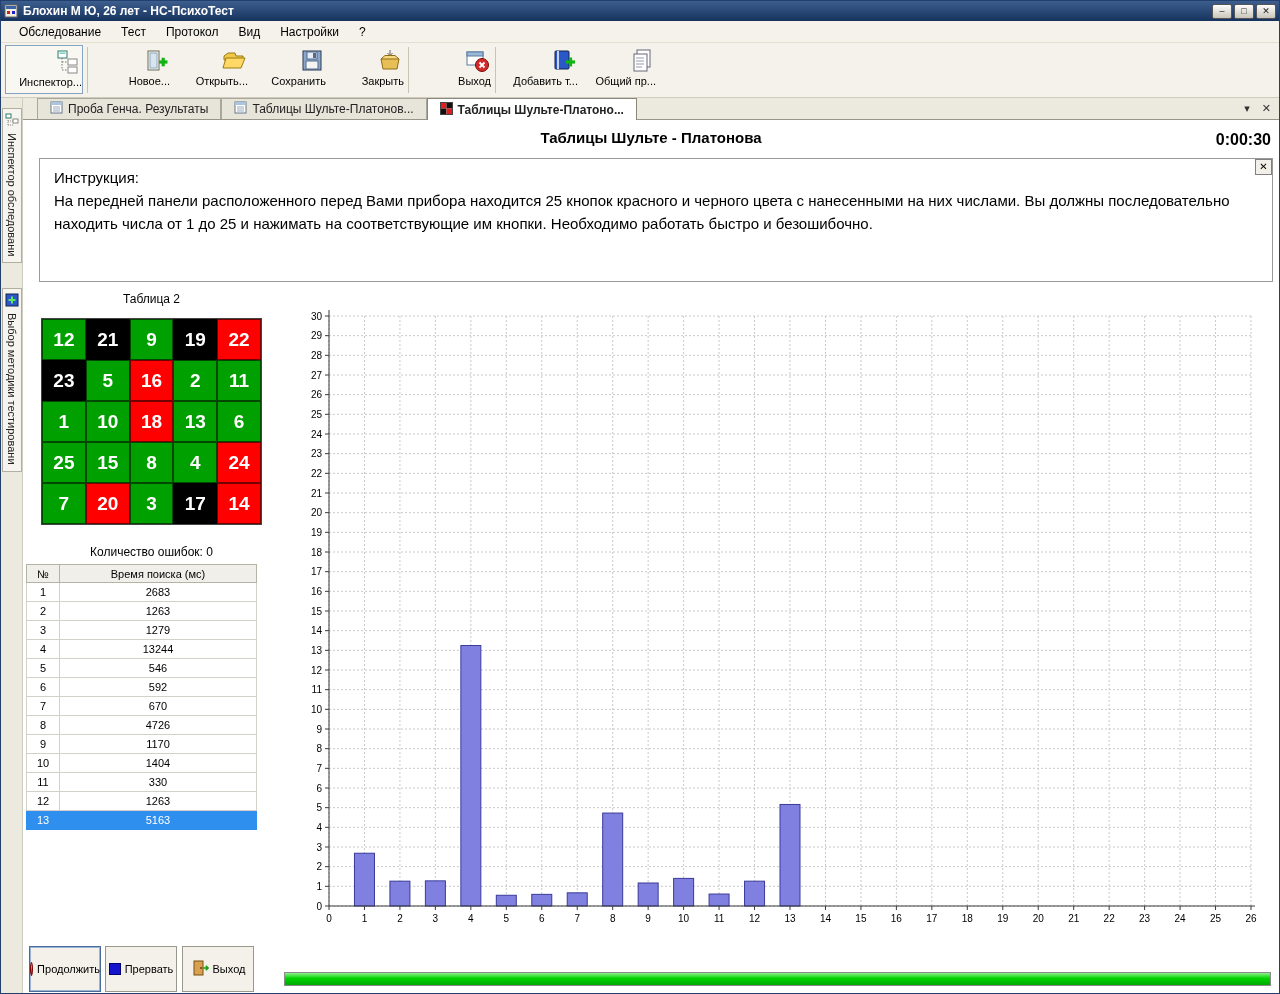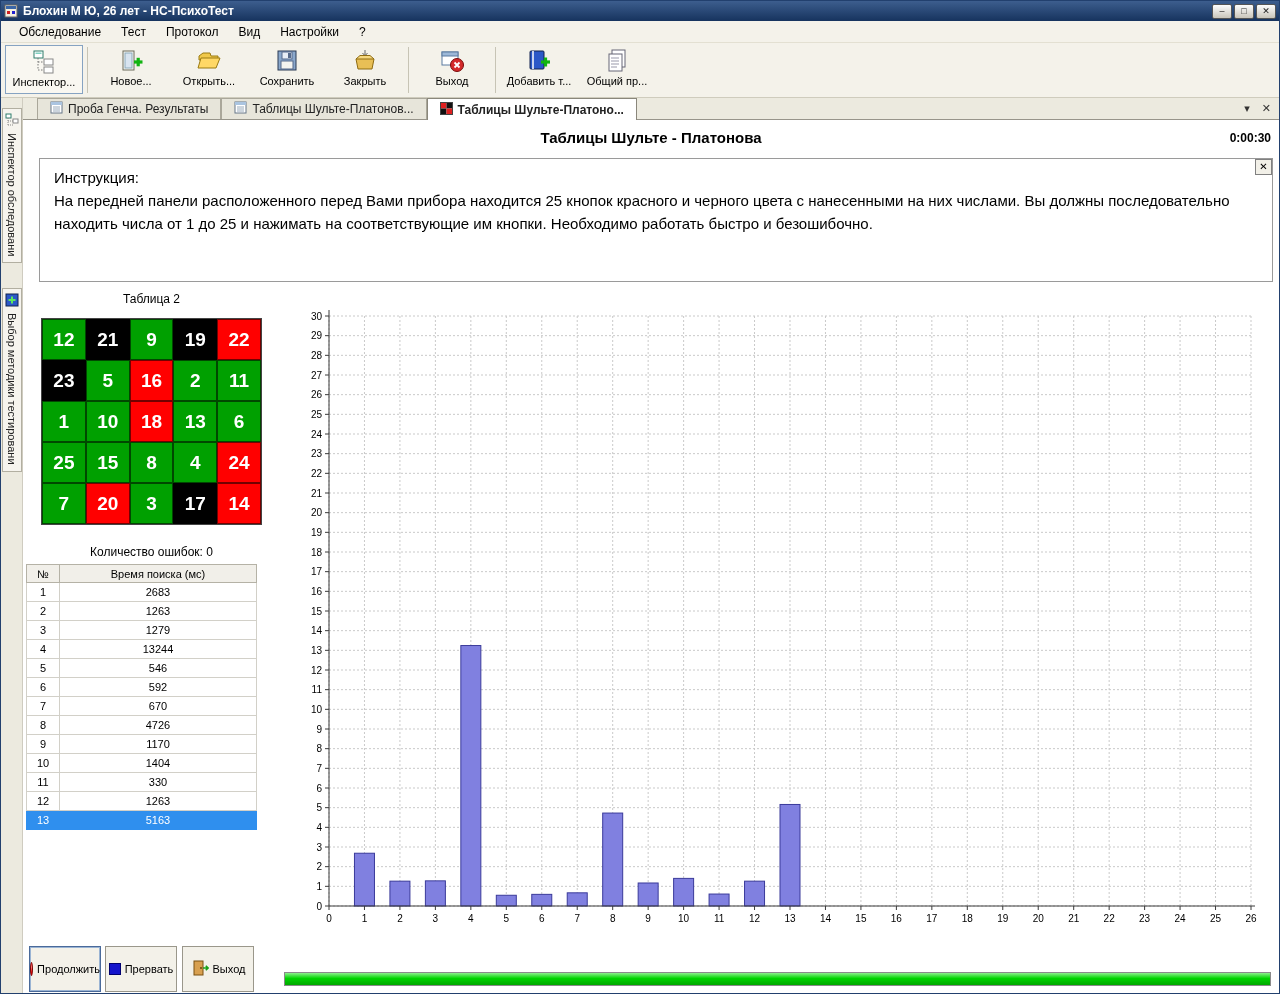--- a/index.html
+++ b/index.html
@@ -21,21 +21,21 @@
              text-align:center; color:#222; cursor:default; }
 
   
   .menubar { height:22px; display:flex; align-items:center; padding-left:8px;
              font-size:12px; background:#f4f2ea; border-bottom:1px solid #e3e0d2; color:#000; }
   .menu-item { padding:1px 10px; }
 
   
   .toolbar { height:55px; display:flex; align-items:flex-start; padding:2px 4px;
              background:#f4f2ea; border-bottom:1px solid #cfccbd; }
-  .tool-item { width:78px; height:49px; display:flex; flex-direction:column; align-items:center;
+  .tool-item { width:78px; height:49px; display:flex; flex-direction:column; align-items:flex-end;
                padding-top:2px; font-size:11px; color:#000; }
   .tool-item .icon { width:28px; height:28px; display:flex; align-items:center; justify-content:center; }
   .tool-item.framed { border:1px solid #86a3c2; background:#f9f7f1; }
   .tool-sep { width:1px; height:46px; background:#c7c4b5; margin:2px 4px; }
   .tool-label { white-space:nowrap; }
 
   
   .main-row { display:flex; height:897px; }
   .dock { width:22px; background:#eceadf; border-right:1px solid #cfccc0; position:relative; }
   .dock-tab { position:absolute; left:1px; width:20px; border:1px solid #b2afa1;
@@ -57,21 +57,21 @@
                     height:22px; border-color:#8a877b; }
   .tab-controls { position:absolute; right:8px; top:4px; display:flex; gap:12px;
                   font-size:11px; color:#333; }
   .tab-controls span { cursor:default; }
 
   
   .content { flex:1; position:relative; background:#fff; overflow:hidden; }
 
   .page-title { position:absolute; top:9px; left:0; right:0; text-align:center;
                 font-size:15px; font-weight:bold; color:#000; }
-  .timer { position:absolute; top:11px; right:8px; font-size:12px; font-weight:bold; }
+  .timer { position:absolute; top:11px; right:8px; font-size:16px; font-weight:bold; }
 
   .instruction { position:absolute; top:38px; left:16px; right:6px; height:124px;
                  border:1px solid #9a9a9a; padding:10px 14px; font-size:15px; color:#000; }
   .instr-label { margin-bottom:4px; }
   .instr-text { line-height:1.5; }
   .instr-close { position:absolute; top:0; right:0; width:17px; height:16px;
                  border:1px solid #808080; background:#f2f0e8; font-size:10px;
                  line-height:14px; text-align:center; color:#000; }
 
   .table-label { position:absolute; top:172px; left:18px; width:221px;

